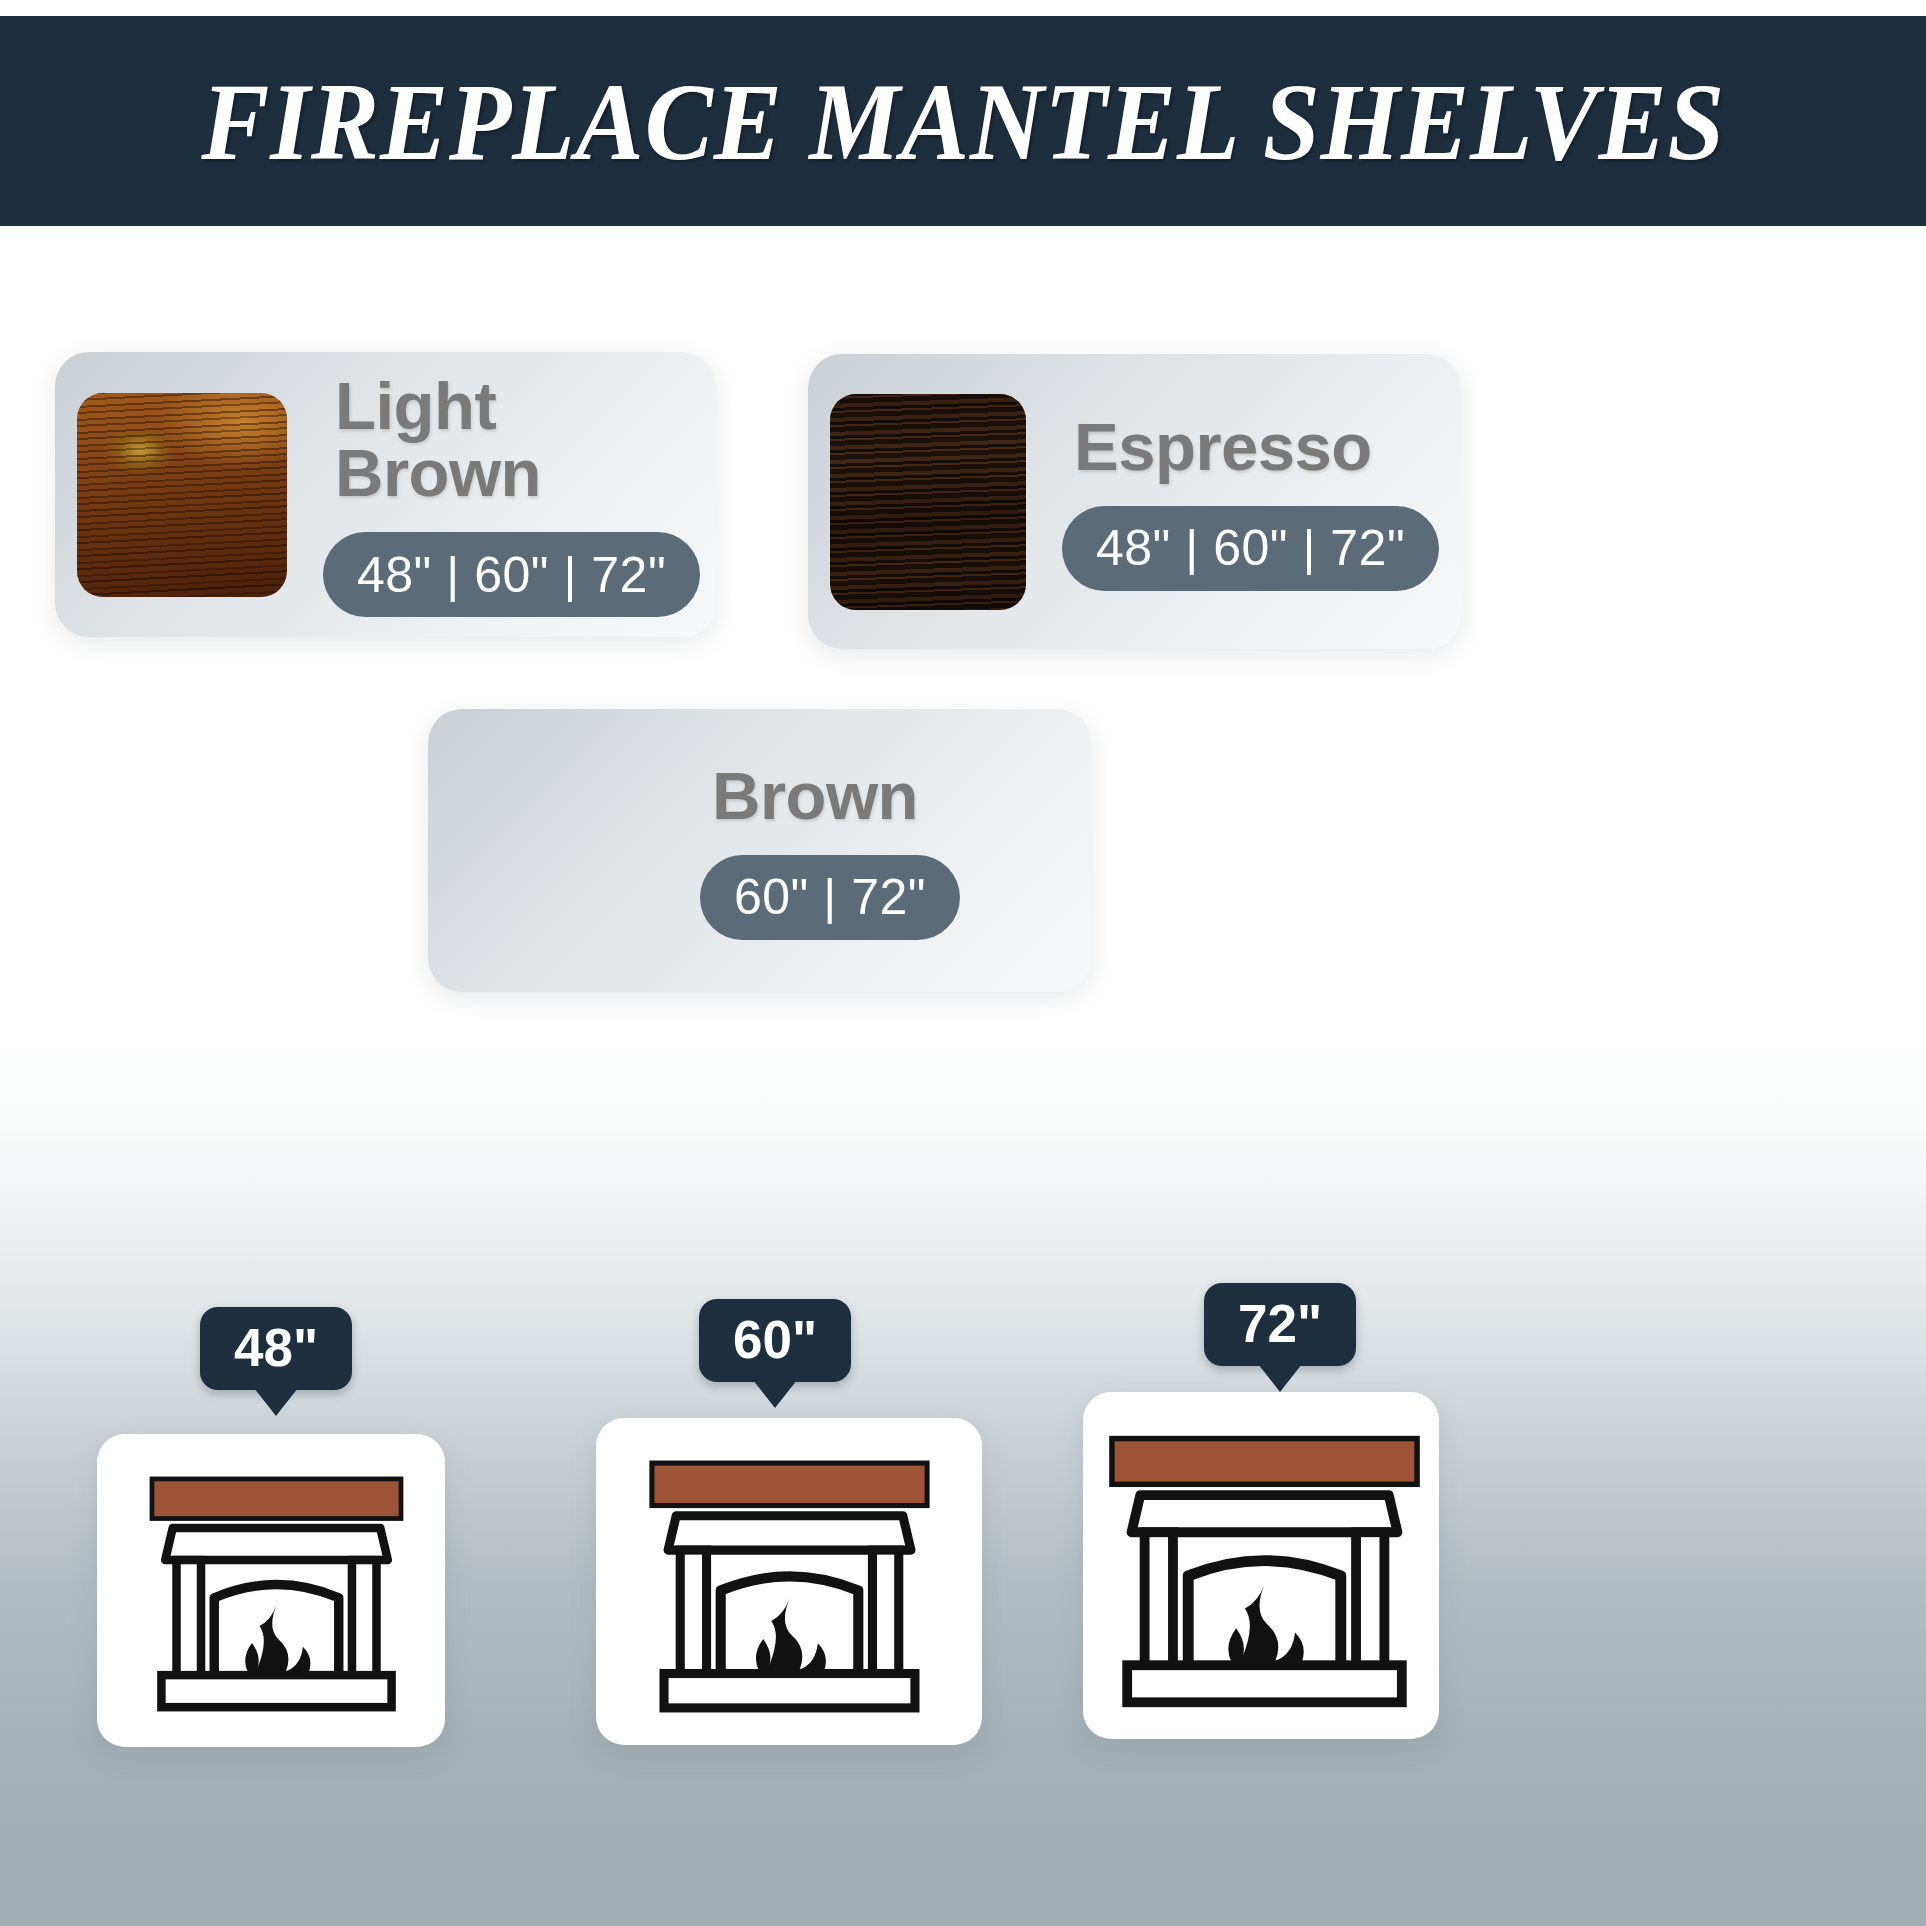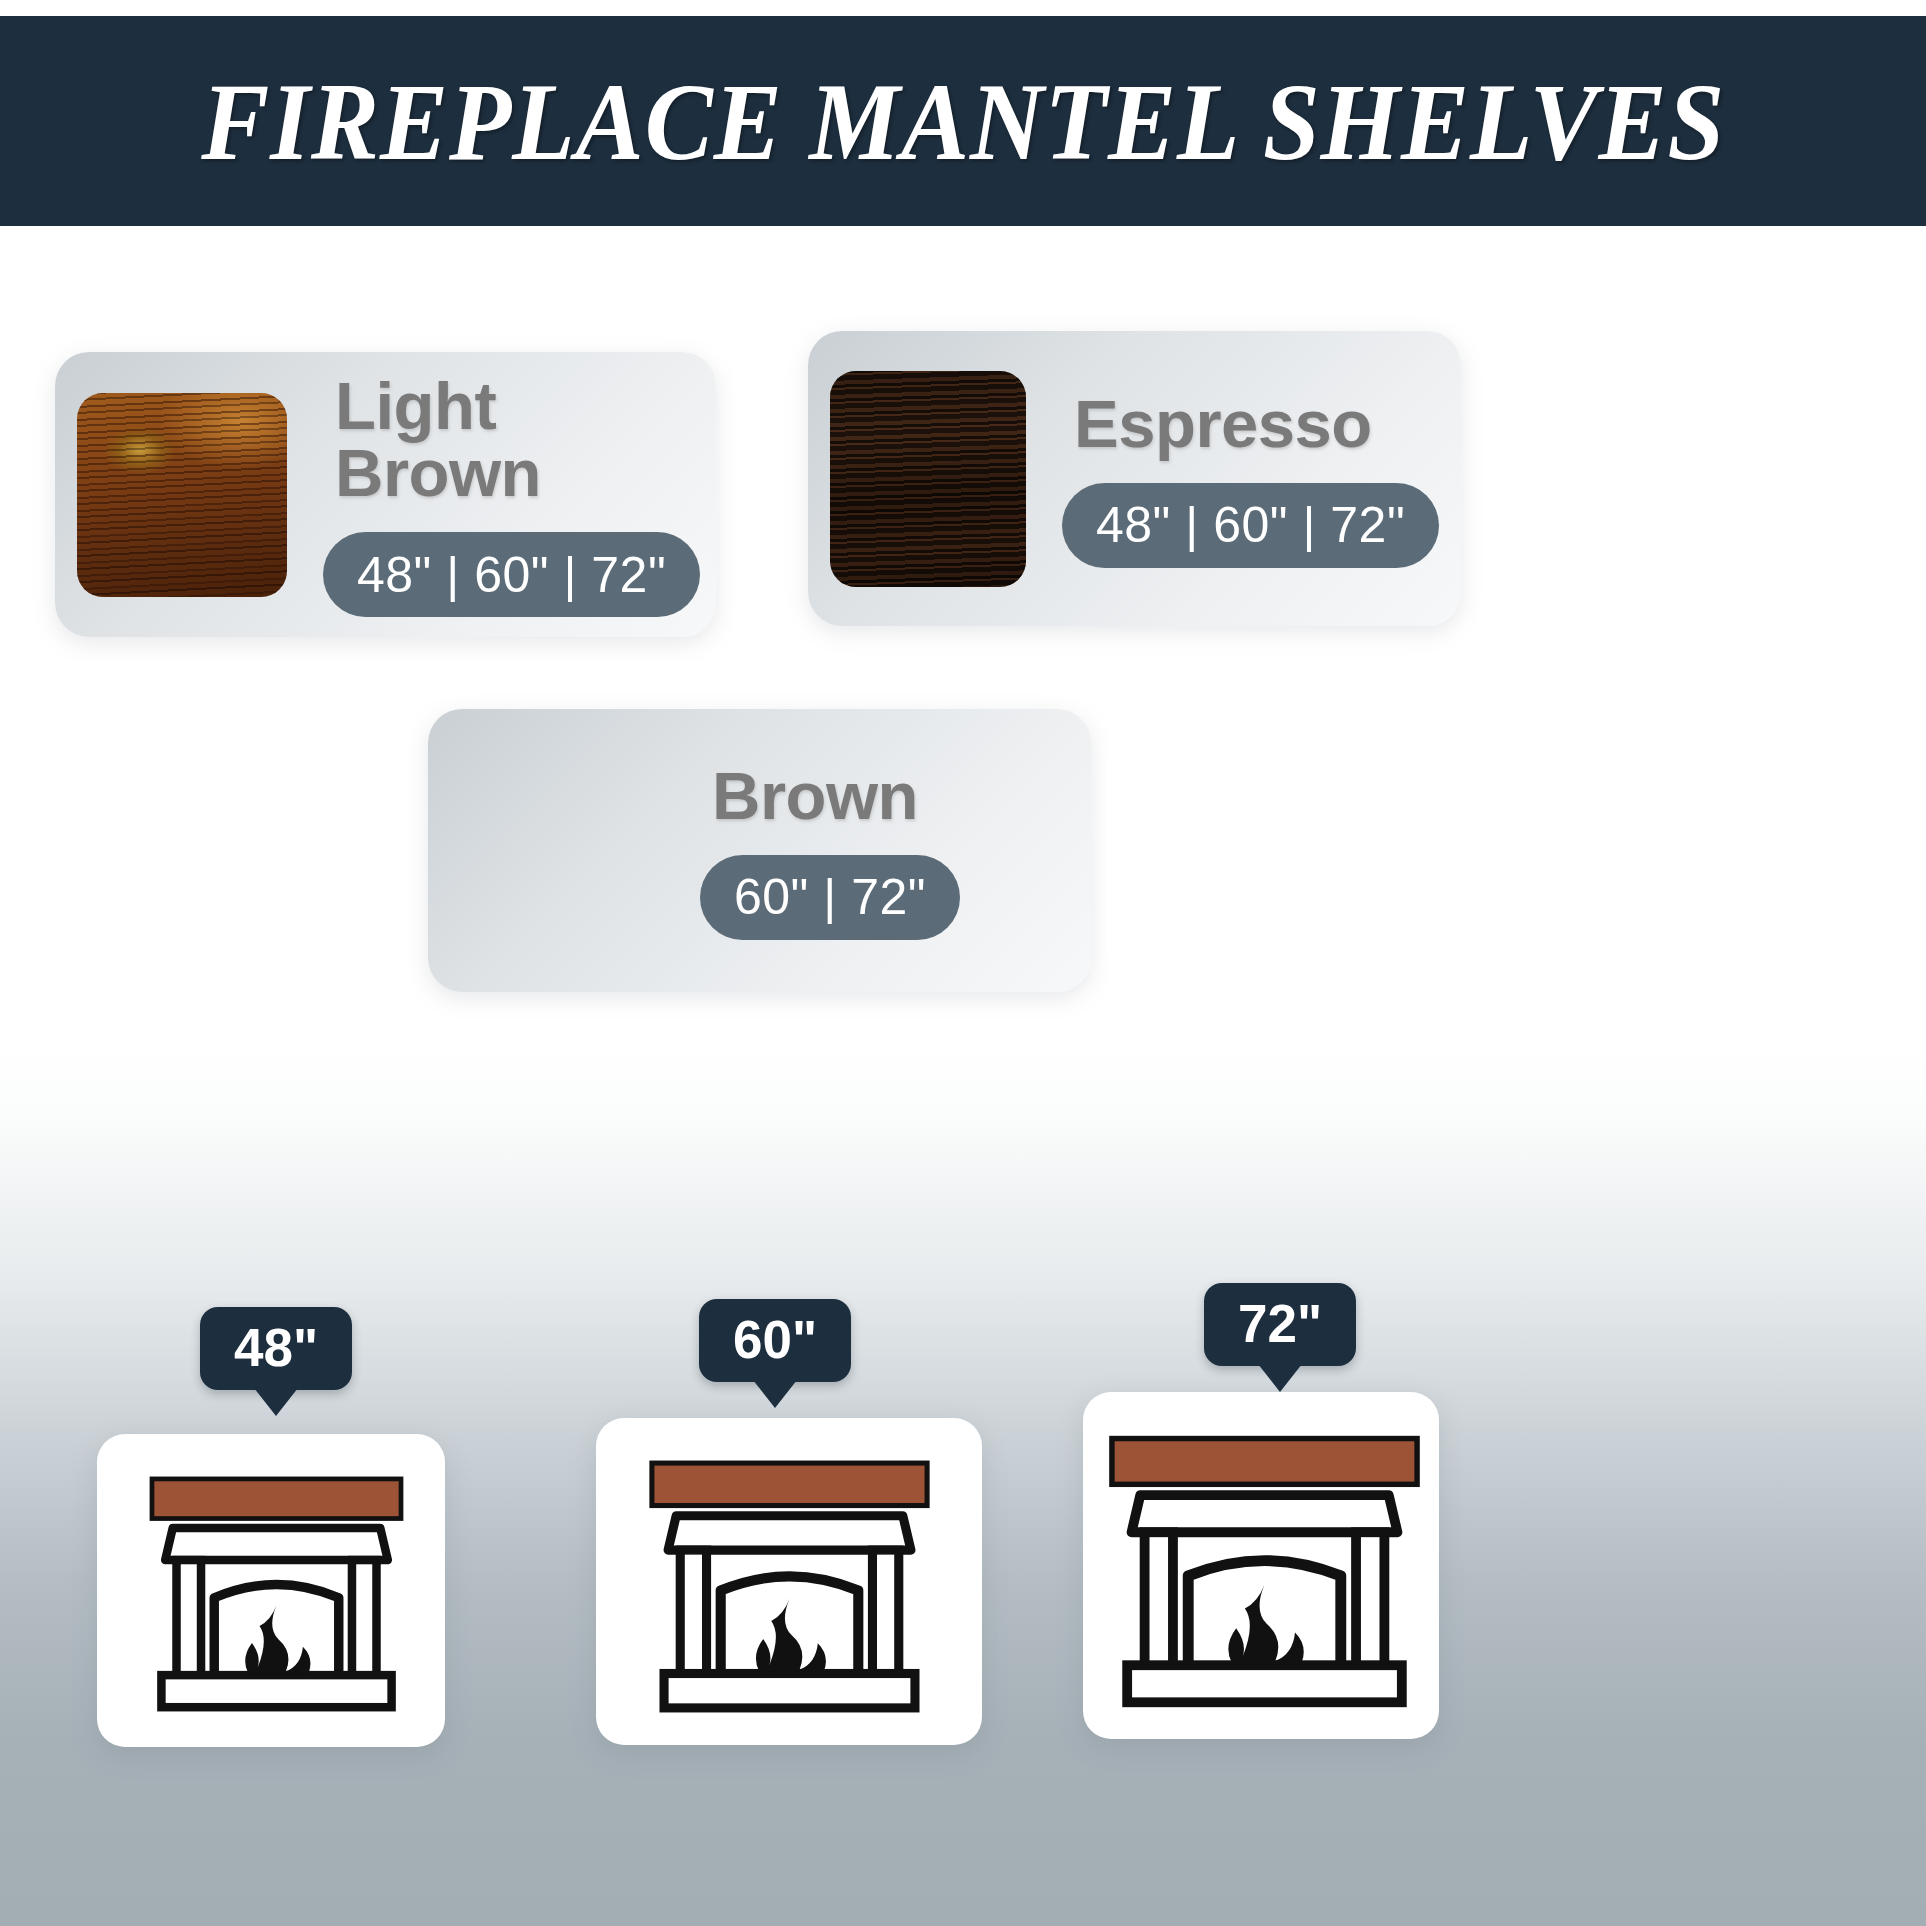--- a/index.html
+++ b/index.html
@@ -59,21 +59,21 @@
   .swatch-card {
     position: absolute;
     border-radius: 34px;
     background: linear-gradient(135deg, #c9cfd4 0%, #dfe3e6 35%, #eef0f2 70%, #f7f8f9 100%);
     box-shadow: 0 6px 22px rgba(120,130,140,0.18);
     display: flex;
     align-items: center;
     box-sizing: border-box;
   }
   .swatch-card.card-light  { left: 55px;  top: 352px; width: 661px; height: 285px; padding: 0 0 0 22px; }
-  .swatch-card.card-espr   { left: 808px; top: 331px; width: 653px; height: 295px; padding: 0 0 0 22px; }
+  .swatch-card.card-espr   { left: 808px; top: 354px; width: 653px; height: 295px; padding: 0 0 0 22px; }
   .swatch-card.card-gray   { left: 428px; top: 709px; width: 663px; height: 283px; padding: 0 0 0 30px; }
 
   .swatch-tile {
     flex: 0 0 auto;
     width: 210px;
     height: 204px;
     border-radius: 26px;
     overflow: hidden;
     position: relative;
   }

